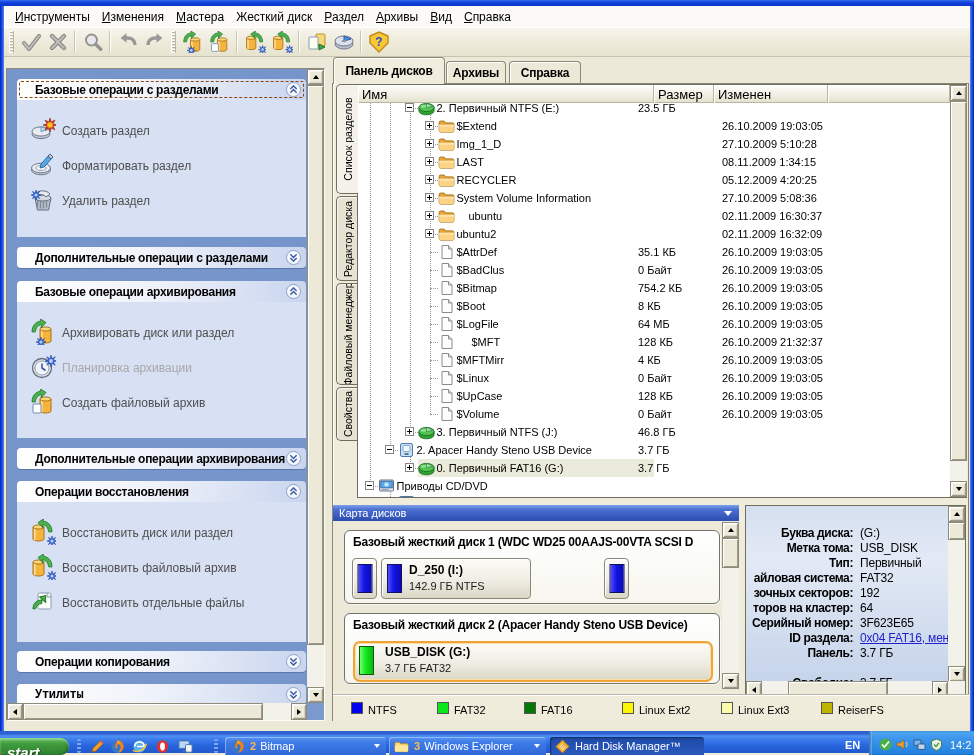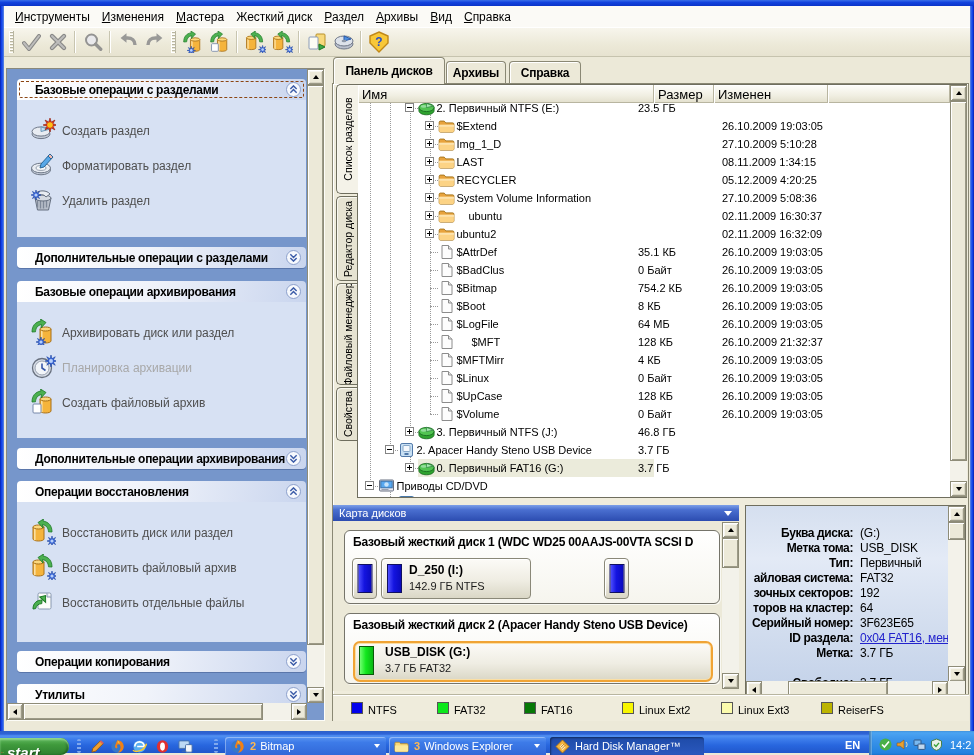--- a/index.html
+++ b/index.html
@@ -508,21 +508,21 @@
     <div class="sb-panel" style="top: 582px;">
       <div class="sb-header collapsed">
         <span class="sb-title">Операции копирования</span>
         <div class="sb-chevron">
           <svg viewBox="0 0 10 10">
             <path d="M1.5 1.5L5 5 8.5 1.5M1.5 5.5L5 9l3.5-3.5" stroke="#3C5CA8" stroke-width="1.6" fill="none"></path>
           </svg>
         </div>
       </div>
     </div>
-    <div class="sb-panel" style="top: 615px;">
+    <div class="sb-panel" style="top: 615px; font-family: Liberation Mono, monospace;">
       <div class="sb-header collapsed">
         <span class="sb-title">Утилиты</span>
         <div class="sb-chevron">
           <svg viewBox="0 0 10 10">
             <path d="M1.5 1.5L5 5 8.5 1.5M1.5 5.5L5 9l3.5-3.5" stroke="#3C5CA8" stroke-width="1.6" fill="none"></path>
           </svg>
         </div>
       </div>
     </div>
   </div>
@@ -990,21 +990,21 @@
       </div>
       <div class="prop-row" style="top: 110px;">
         <span class="prop-lbl">Серийный номер:</span>
         <span class="prop-val">3F623E65</span>
       </div>
       <div class="prop-row" style="top: 125px;">
         <span class="prop-lbl">ID раздела:</span>
         <span class="prop-val link">0x04 FAT16, мене</span>
       </div>
       <div class="prop-row" style="top: 140px;">
-        <span class="prop-lbl">Метка:</span>
+        <span class="prop-lbl">Панель:</span>
         <span class="prop-val">3.7 ГБ</span>
       </div>
       <div class="prop-row" style="top: 170px;">
         <span class="prop-lbl">Свободно:</span>
         <span class="prop-val">3.7 ГБ</span>
       </div>
     </div>
     <div class="abs scroll-v" style="left: 202px; top: 0px; width: 17px; height: 176px;">
       <div class="xp-sbtn" style="left: 0px; top: 0px; width: 17px; height: 16px;">
         <div class="arr up"></div>

